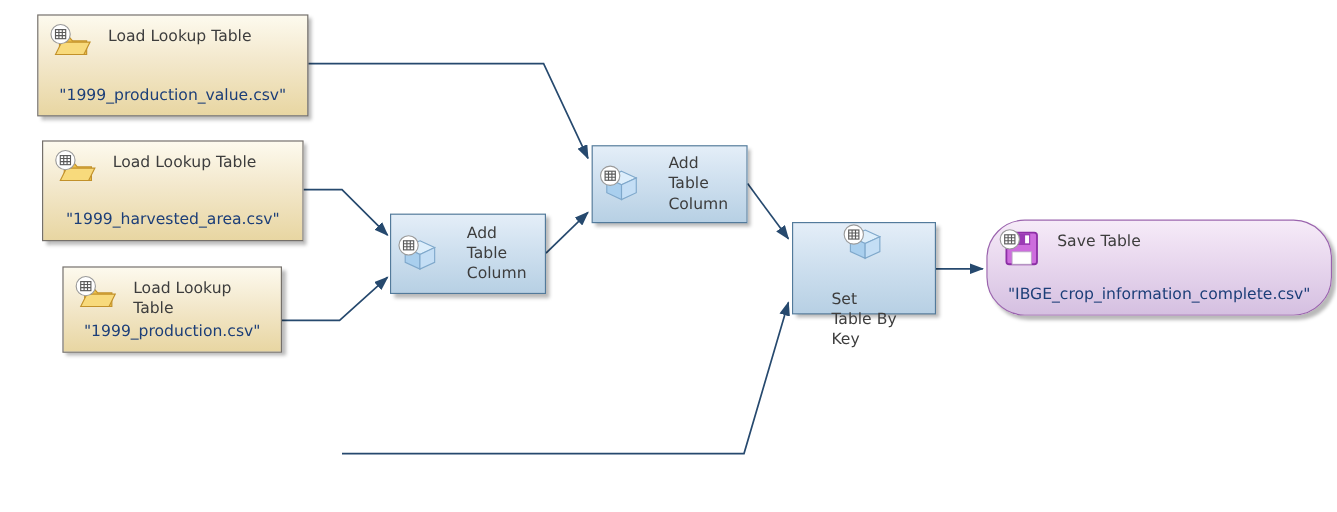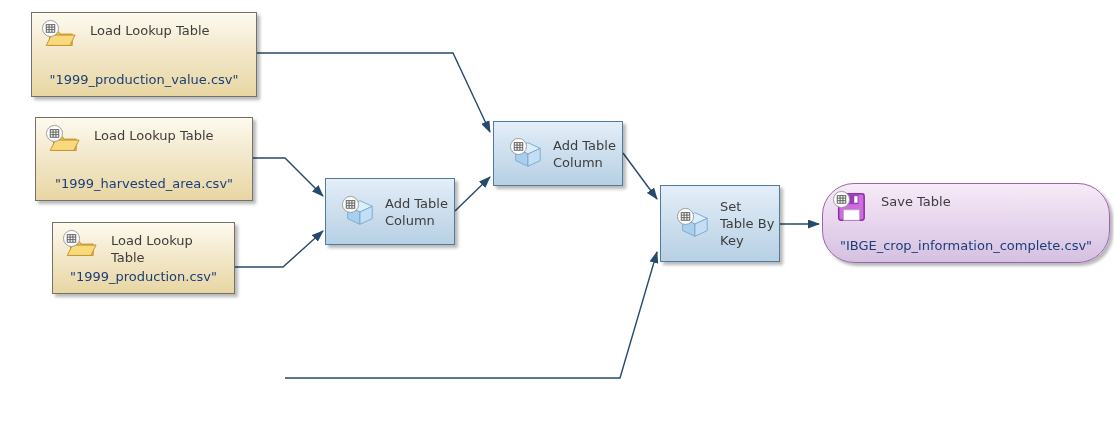--- a/index.html
+++ b/index.html
@@ -34,21 +34,21 @@
     border:1.5px solid;
     box-shadow:3px 3px 3px rgba(0,0,0,0.28);
   }
   .node.load{
     background:linear-gradient(180deg,var(--load-node-fill-top) 0%,var(--load-node-fill-mid) 45%,var(--load-node-fill-bottom) 100%);
     border-color:var(--load-node-border);
   }
   .node.process{
     background:linear-gradient(180deg,var(--process-node-fill-top) 0%,var(--process-node-fill-mid) 45%,var(--process-node-fill-bottom) 100%);
     border-color:var(--process-node-border);
-    display:flex;align-items:center;gap:7px;padding:0 4px 0 14px;
+    display:flex;align-items:center;gap:21px;padding:0 4px 0 4px;
   }
   .node.save{
     background:linear-gradient(180deg,var(--save-node-fill-top) 0%,var(--save-node-fill-mid) 45%,var(--save-node-fill-bottom) 100%);
     border-color:var(--save-node-border);
   }
   .node-head{display:flex;align-items:flex-start;gap:12px;padding:6px 6px 0 8px;}
   .icon{flex:0 0 auto;line-height:0;}
   .icon svg{width:38px;height:34px;display:block;}
   .title{
     font-size:13px;line-height:17px;color:var(--title-text);
@@ -166,21 +166,21 @@
   <div class="node process" style="left:493px;top:121px;width:130px;height:65px;">
     <span class="icon">
       <svg viewBox="0 0 40 36">
           <use href="#icon-cube-table"></use>
         </svg>
     </span>
     <div class="title">Add Table
 Column</div>
   </div>
 
-  <div class="node process" style="left:660px;top:185px;width:120px;height:77px;">
+  <div class="node process" style="left:660px;top:185px;width:120px;height:77px;flex-direction:column;">
     <span class="icon">
       <svg viewBox="0 0 40 36">
           <use href="#icon-cube-table"></use>
         </svg>
     </span>
     <div class="title">Set
 Table By
 Key</div>
   </div>
 

